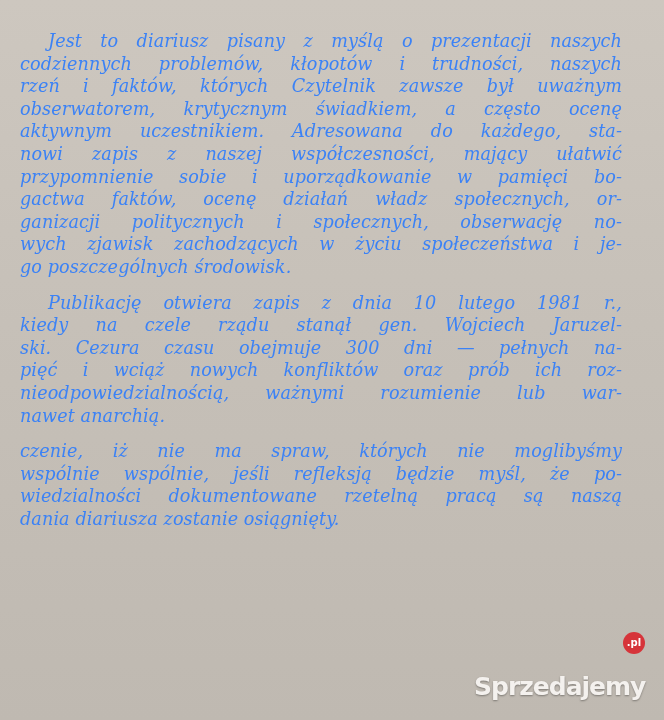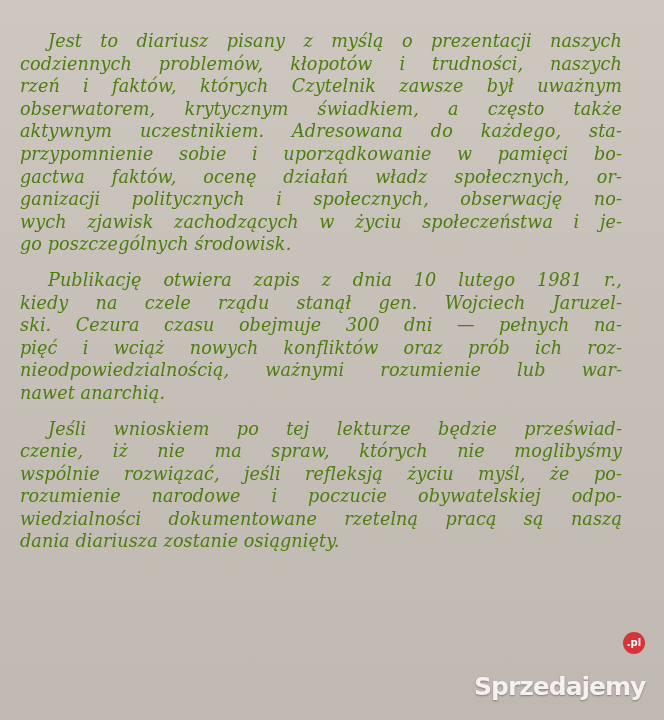--- a/index.html
+++ b/index.html
@@ -7,21 +7,21 @@
       width: 664px; height: 720px; overflow: hidden;
       background: linear-gradient(180deg, #cdc7bf 0%, #c6c0b8 45%, #bfb9b1 100%);
       position: relative;
     }
     .page {
       position: absolute; left: 20px; top: 30px; width: 602px;
       font-family: "DejaVu Serif", "Liberation Serif", serif;
       font-style: italic;
       font-size: 17.6px;
       line-height: 22.6px;
-      color: #4d7c0f;
+      color: #3b82f6;
       letter-spacing: 0.1px;
     }
     .para { margin: 0; }
     .line {
       display: block; white-space: nowrap;
       text-align: justify; text-align-last: justify;
       height: 22.6px;
     }
     .line.last { text-align-last: left; }
     .line.indent { padding-left: 28px; }
@@ -43,42 +43,41 @@
     }
   </style>
 </head>
 <body>
 
 <div class="page">
   <div class="para">
     <span class="line indent">Jest to diariusz pisany z myślą o prezentacji naszych</span>
     <span class="line">codziennych problemów, kłopotów i trudności, naszych</span>
     <span class="line">rzeń i faktów, których Czytelnik zawsze był uważnym</span>
-    <span class="line">obserwatorem, krytycznym świadkiem, a często także</span>
+    <span class="line">obserwatorem, krytycznym świadkiem, a często ocenę</span>
     <span class="line">aktywnym uczestnikiem. Adresowana do każdego, sta-</span>
+    <span class="line">nowi zapis z naszej współczesności, mający ułatwić</span>
     <span class="line">przypomnienie sobie i uporządkowanie w pamięci bo-</span>
     <span class="line">gactwa faktów, ocenę działań władz społecznych, or-</span>
     <span class="line">ganizacji politycznych i społecznych, obserwację no-</span>
     <span class="line">wych zjawisk zachodzących w życiu społeczeństwa i je-</span>
     <span class="line last">go poszczególnych środowisk.</span>
   </div>
   <div class="gap1"></div>
   <div class="para">
     <span class="line indent">Publikację otwiera zapis z dnia 10 lutego 1981 r.,</span>
     <span class="line">kiedy na czele rządu stanął gen. Wojciech Jaruzel-</span>
     <span class="line">ski. Cezura czasu obejmuje 300 dni — pełnych na-</span>
     <span class="line">pięć i wciąż nowych konfliktów oraz prób ich roz-</span>
     <span class="line">nieodpowiedzialnością, ważnymi rozumienie lub war-</span>
     <span class="line last">nawet anarchią.</span>
   </div>
   <div class="gap2"></div>
   <div class="para">
-    <span class="line indent">Jeśli wnioskiem po tej lekturze będzie przeświad-</span>
     <span class="line">czenie, iż nie ma spraw, których nie moglibyśmy</span>
-    <span class="line">wspólnie rozwiązać, jeśli refleksją życiu myśl, że po-</span>
-    <span class="line">rozumienie narodowe i poczucie obywatelskiej odpo-</span>
+    <span class="line">wspólnie wspólnie, jeśli refleksją będzie myśl, że po-</span>
     <span class="line">wiedzialności dokumentowane rzetelną pracą są naszą</span>
     <span class="line last">dania diariusza zostanie osiągnięty.</span>
   </div>
 </div>
 
 <div class="watermark">Sprzedajemy</div>
 <div class="wm-badge">.pl</div>
 
 </body></html>

